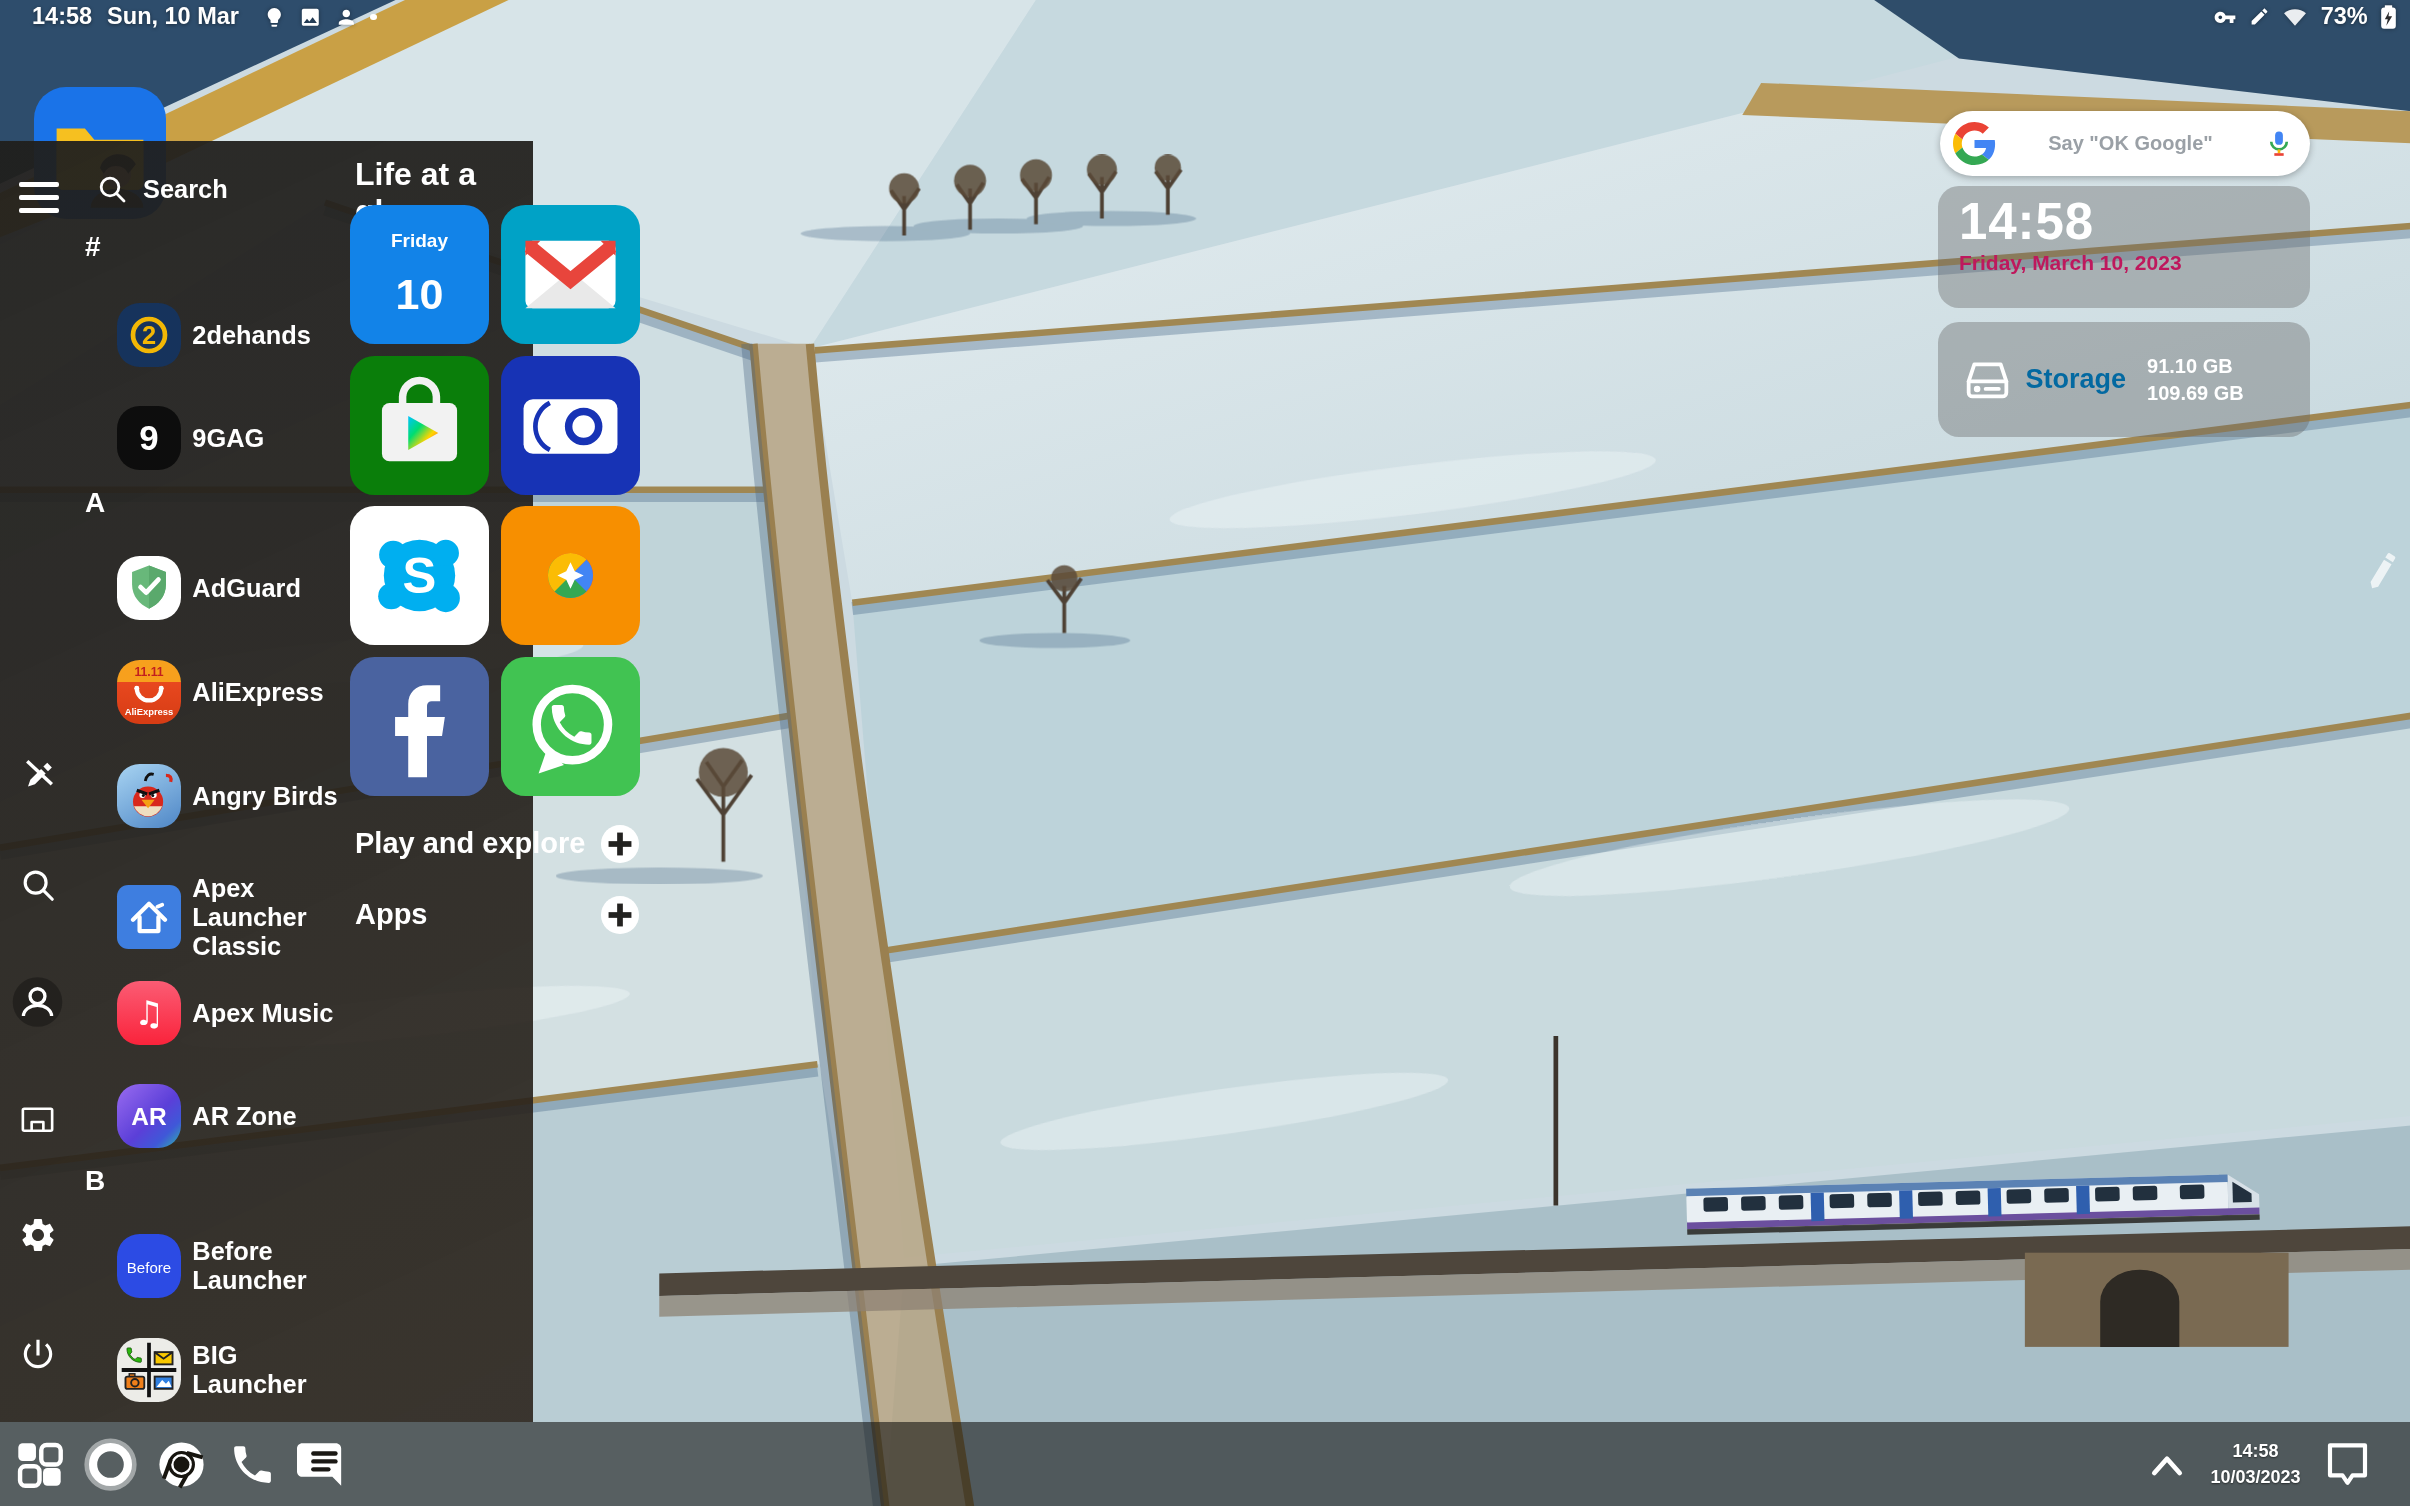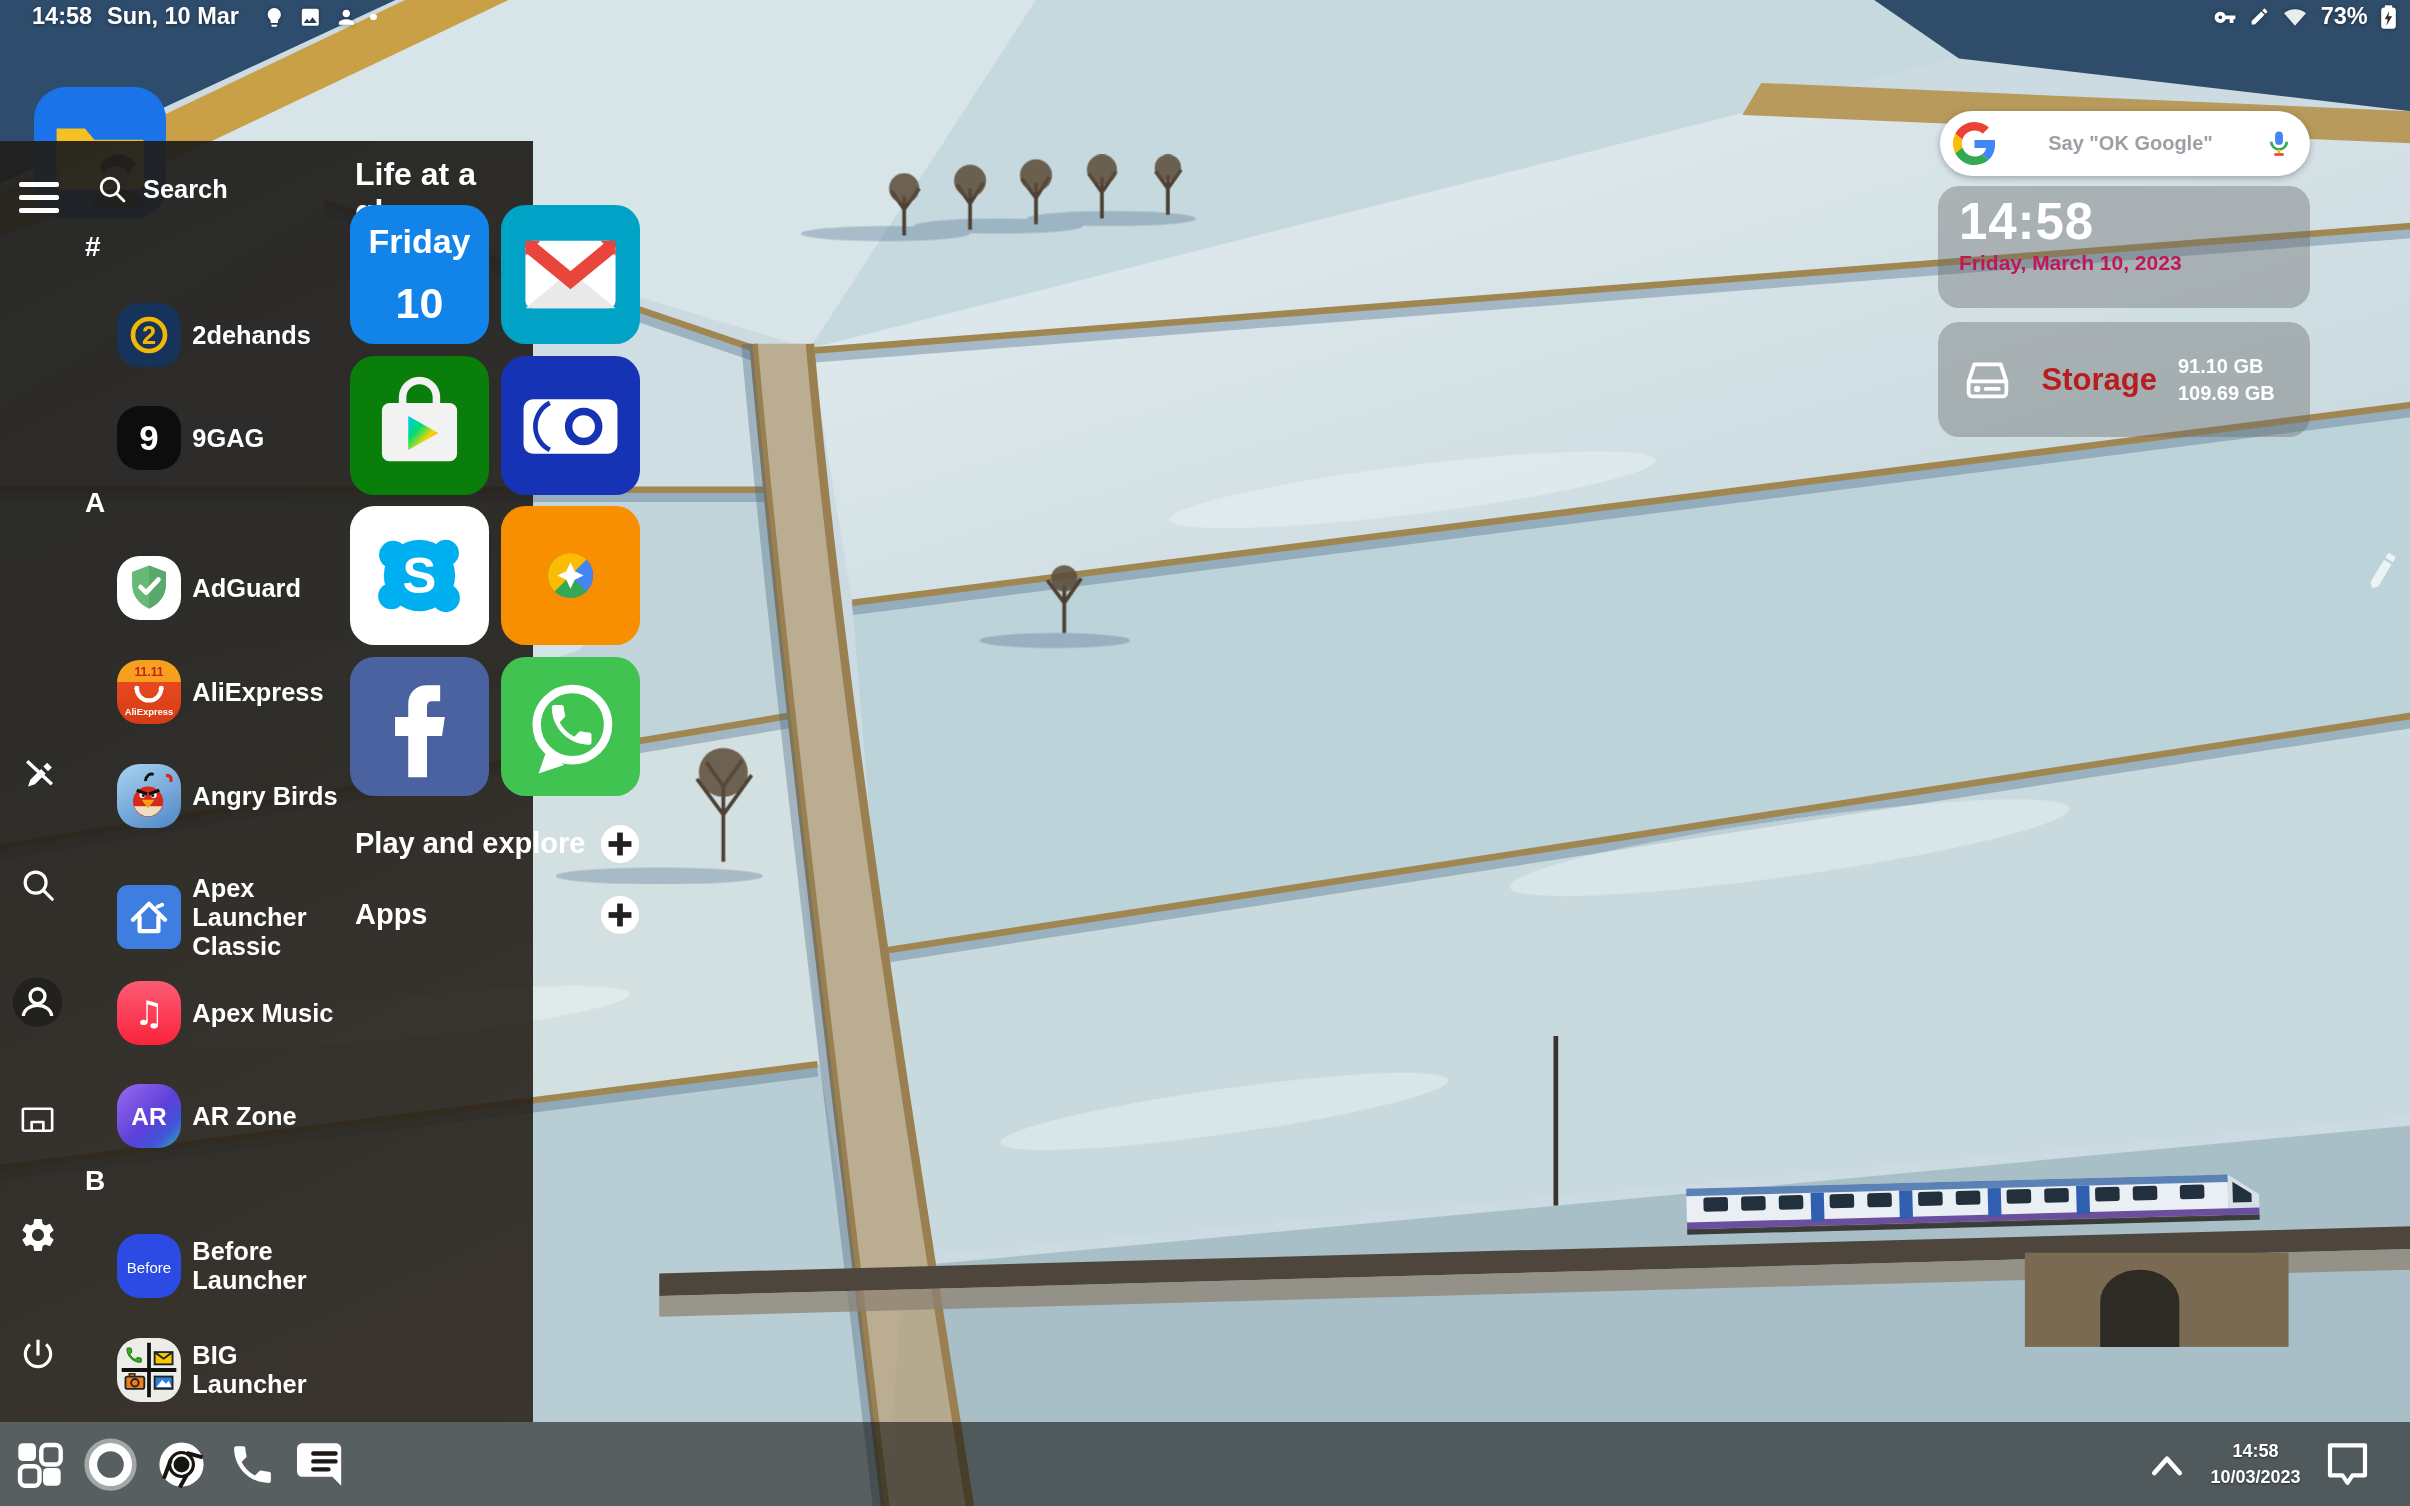--- a/index.html
+++ b/index.html
@@ -30,21 +30,21 @@
     background:#fff; border-radius:33px; display:flex; align-items:center;
     padding:0 17px 0 13px; z-index:3; box-shadow:0 1.9px 7.5px rgba(0,0,0,.28); }
   .g-placeholder { flex:1; text-align:center; color:#9aa0a6; font-size:20px; font-weight:bold; }
   .clock-widget { position:absolute; left:1938px; top:186px; width:372px; height:122px;
     background:rgba(105,105,105,.40); border-radius:21px; padding:5.6px 21px; z-index:3; }
   .clock-time { color:#fff; font-size:51px; font-weight:bold; letter-spacing:0.9px; }
   .clock-date { font-size:21px; font-weight:bold; margin-top:0.9px; }
   .storage-widget { position:absolute; left:1938px; top:322px; width:372px; height:115px;
     background:rgba(105,105,105,.40); border-radius:21px; display:flex; align-items:center;
     padding:0 24.5px; z-index:3; }
-  .storage-label { color:#b91c1c; font-weight:bold; font-size:31px; margin-left:30px; }
+  .storage-label { color:#0369a1; font-weight:bold; font-size:27px; margin-left:14px; }
   .storage-values { margin-left:21px; color:#fff; font-weight:bold; font-size:20px; line-height:1.35; }
   .edit-pencil { position:absolute; left:2363px; top:550px; z-index:3; opacity:.8;
     transform:rotate(-14deg); }
 
   
   .start-menu { position:absolute; left:0; top:141px; width:533px; height:1281px; z-index:6;
     background:linear-gradient(155deg, rgba(32,31,29,.95) 0%, rgba(36,32,27,.92) 55%, rgba(44,36,28,.90) 100%); }
   .menu-hamburger { position:absolute; left:19px; top:41px; width:40px; cursor:pointer; }
   .menu-hamburger span { display:block; width:40px; height:4.7px; background:#fff; border-radius:1.9px; margin-bottom:8.5px; }
   .menu-search { position:absolute; left:96px; top:32px; display:flex; align-items:center; gap:15px;
@@ -65,21 +65,21 @@
   .icon-applemusic { background:linear-gradient(180deg,#fb5c74,#fa233b); }
   .icon-arzone { background:linear-gradient(135deg,#9a6cf0 0%,#5b3fd8 55%,#3f58d8 78%,#2fb8a8 100%); }
   .icon-before { background:#2c4be4; }
   .icon-big { background:#ececе8; background:#ecece8; }
 
   
   .tiles-header { position:absolute; left:355px; top:15px; color:#fff; font-weight:bold; font-size:32px; }
   .tile { position:absolute; width:139px; height:139px; border-radius:24.5px; overflow:hidden;
     display:flex; align-items:center; justify-content:center; cursor:pointer; }
   .tile-cal { display:flex; flex-direction:column; align-items:center; color:#fff; font-weight:bold; }
-  .tile-cal .weekday { font-size:34px; }
+  .tile-cal .weekday { font-size:19px; }
   .tile-cal .day { font-size:43px; margin-top:18px; }
   .group-row { position:absolute; left:355px; width:285px; display:flex; align-items:center;
     justify-content:space-between; color:#fff; font-weight:bold; font-size:29px; }
 
   
   .taskbar { position:absolute; left:0; bottom:0; width:2411px; height:85px; z-index:7;
     background:rgba(16,15,14,.58); display:flex; align-items:center; padding:0 41px 0 11.3px; }
   .tb-left { display:flex; align-items:center; gap:15px; }
   .tb-item { width:56px; height:58px; display:flex; align-items:center; justify-content:center; cursor:pointer; }
   .tb-right { margin-left:auto; display:flex; align-items:center; gap:24.5px; }

